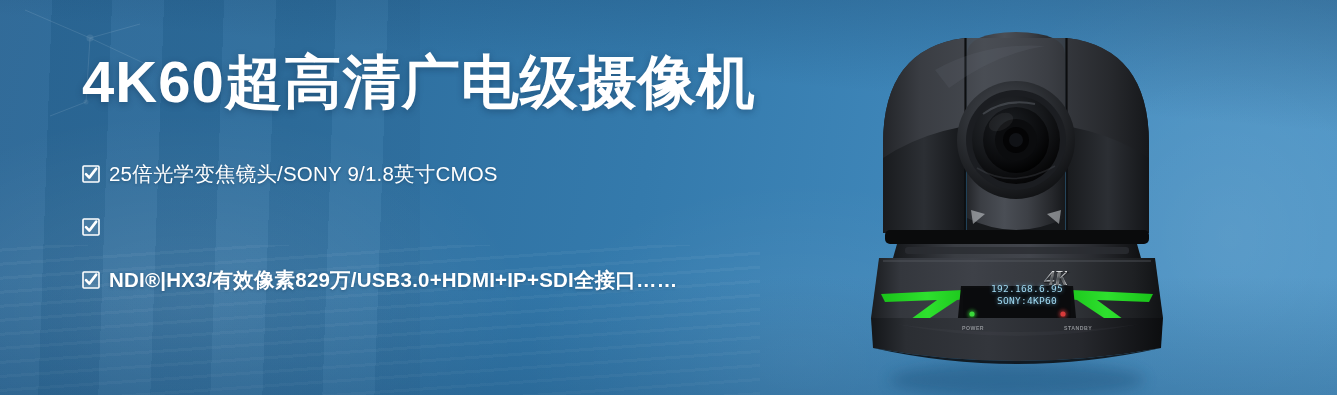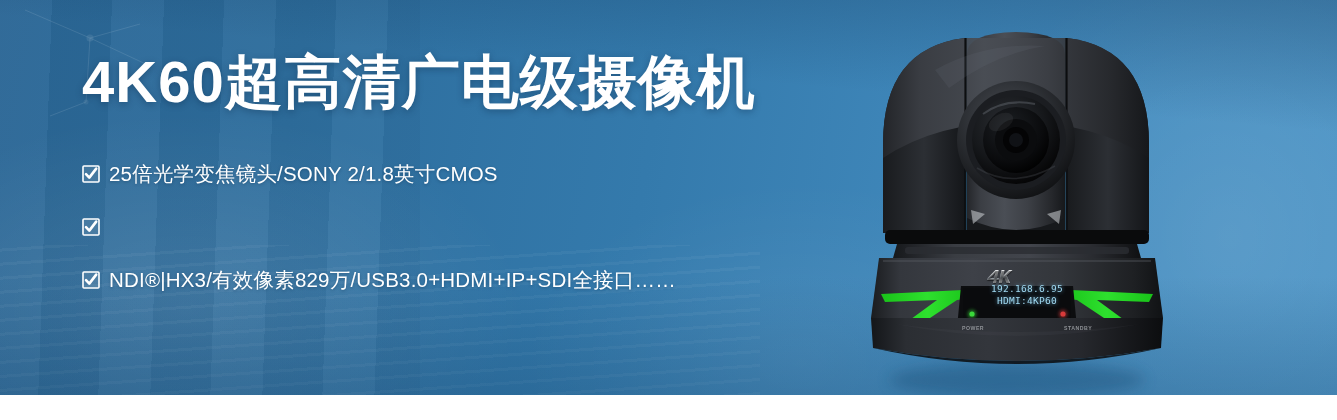--- a/index.html
+++ b/index.html
@@ -81,21 +81,21 @@
     white-space: nowrap;
   }
 
   .features { margin-top: 47px; }
   .feature-row {
     display:flex;
     align-items:center;
     margin-bottom: 30px;
     white-space: nowrap;
   }
-  .feature-row:last-child { margin-bottom:16px; }
+  .feature-row:last-child { margin-bottom:16px;font-weight:bold; }
 
   .check-icon {
     flex: 0 0 auto;
     width: 18px; height: 18px;
     margin-right: 9px;
     position: relative;
     display:inline-block;
   }
   .check-icon svg { display:block; }
 
@@ -140,22 +140,22 @@
     color: #8d9095;
     pointer-events:none;
   }
   .led-power-label  { left: 117px; top: 307px; }
   .led-standby-label{ left: 219px; top: 307px; }
 
   .badge-4k {
     position:absolute;
     left: 142px; top: 248px;
     width: 80px;
-    text-align:left;
-    font-family: Liberation Mono, monospace;
+    text-align:right;
+    font-family: Liberation Serif, serif;
     font-weight: 800;
     font-size: 21px;
     font-style: italic;
     letter-spacing: -1px;
     background: linear-gradient(180deg,#ffffff 0%,#d8dce0 38%,#8e959c 52%,#e9edf0 68%,#aab1b7 100%);
     -webkit-background-clip: text;
     background-clip: text;
     color: transparent;
     text-shadow: 0 1px 1px rgba(0,0,0,.5);
     pointer-events:none;
@@ -188,21 +188,21 @@
 
     <div class="features">
 
       <div class="feature-row">
         <span class="check-icon">
           <svg width="18" height="18" viewBox="0 0 18 18">
             <rect x="1" y="1" width="16" height="16" rx="1" fill="rgba(255,255,255,.10)" stroke="#ffffff" stroke-width="1.6"></rect>
             <path d="M4 9.2 L7.3 12.6 L14.2 3.6" fill="none" stroke="#ffffff" stroke-width="2.6" stroke-linecap="round" stroke-linejoin="round"></path>
           </svg>
         </span>
-        <span class="feature-text">25倍光学变焦镜头/SONY 2/1.8英寸CMOS</span>
+        <span class="feature-text">25倍光学变焦镜头/SONY 9/1.8英寸CMOS</span>
       </div>
 
       <div class="feature-row">
         <span class="check-icon">
           <svg width="18" height="18" viewBox="0 0 18 18">
             <rect x="1" y="1" width="16" height="16" rx="1" fill="rgba(255,255,255,.10)" stroke="#ffffff" stroke-width="1.6"></rect>
             <path d="M4 9.2 L7.3 12.6 L14.2 3.6" fill="none" stroke="#ffffff" stroke-width="2.6" stroke-linecap="round" stroke-linejoin="round"></path>
           </svg>
         </span>
       </div>
@@ -339,21 +339,21 @@
       <circle cx="218" cy="296" r="4.5" fill="#d83a3a" opacity=".45" filter="url(#ledBlur)"></circle>
 
       <path d="M26 300 L318 300 L316 330 Q172 356 28 330 Z" fill="url(#baseBotG)"></path>
       <path d="M28 330 Q172 356 316 330 Q172 362 28 330 Z" fill="#0a0b0c" opacity=".85"></path>
 
       <path d="M50 306 Q170 330 296 306 Q170 322 50 306 Z" fill="#6d727a" opacity=".08"></path>
     </svg>
 
     <div class="lcd">
       <span class="lcd-line">192.168.6.95</span>
-      <span class="lcd-line">HDMI:4KP60</span>
+      <span class="lcd-line">SONY:4KP60</span>
     </div>
 
     <span class="led-label led-power-label">POWER</span>
     <span class="led-label led-standby-label">STANDBY</span>
 
     <span class="badge-4k">4K</span>
   </div>
 
 </div>
 

